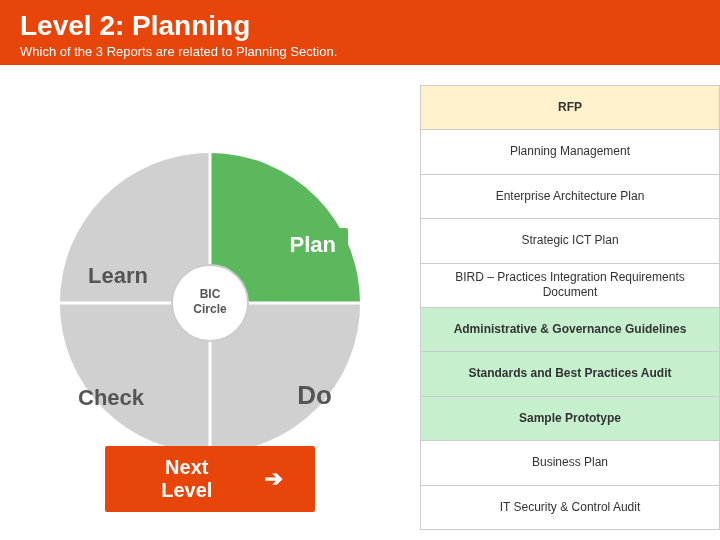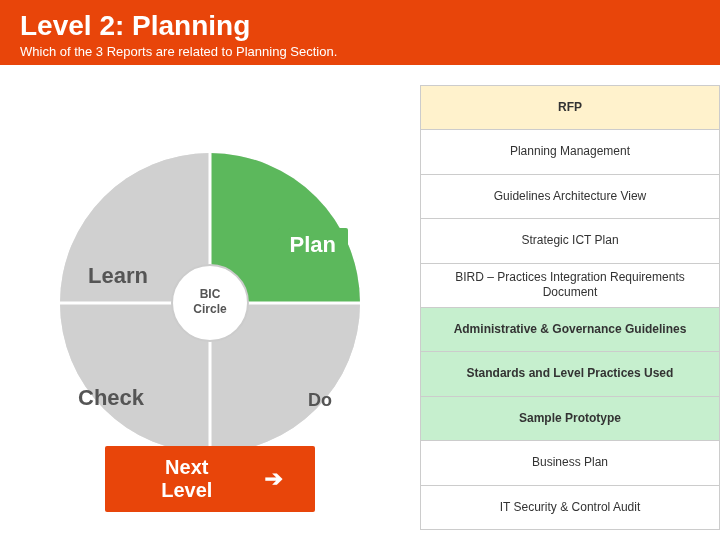--- a/index.html
+++ b/index.html
@@ -84,21 +84,21 @@
       left: 28px;
       bottom: 52px;
       font-size: 22px;
       font-weight: bold;
       color: #555;
     }
     .label-do {
       position: absolute;
       right: 38px;
       bottom: 52px;
-      font-size: 18px;
+      font-size: 26px;
       font-weight: bold;
       color: #555;
     }
     .bic-label {
       position: absolute;
       left: 50%;
       top: 50%;
       transform: translate(-50%, -50%);
       text-align: center;
       font-size: 12px;
@@ -202,23 +202,23 @@
     <button class="next-level-btn">
       <span>Next Level</span>
       <span class="arrow-icon">➔</span>
     </button>
   </div>
 
   <div class="right-panel">
 
   <div class="list-item" style="background: rgb(255, 242, 204); font-weight: bold;">RFP</div>
       <div class="list-item">Planning Management</div>
-      <div class="list-item">Guidelines Architecture View</div>
+      <div class="list-item">Enterprise Architecture Plan</div>
       <div class="list-item">Strategic ICT Plan</div>
       <div class="list-item">BIRD – Practices Integration Requirements Document</div>
       <div class="list-item" style="background: rgb(198, 239, 206); font-weight: bold;">Administrative &amp; Governance Guidelines</div>
-      <div class="list-item" style="background: rgb(198, 239, 206); font-weight: bold;">Standards and Level Practices Used</div>
+      <div class="list-item" style="background: rgb(198, 239, 206); font-weight: bold;">Standards and Best Practices Audit</div>
       <div class="list-item" style="background: rgb(198, 239, 206); font-weight: bold;">Sample Prototype</div>
       <div class="list-item">Business Plan</div>
       <div class="list-item">IT Security &amp; Control Audit</div>
     </div>
 
 </div>
 
 </body></html>

